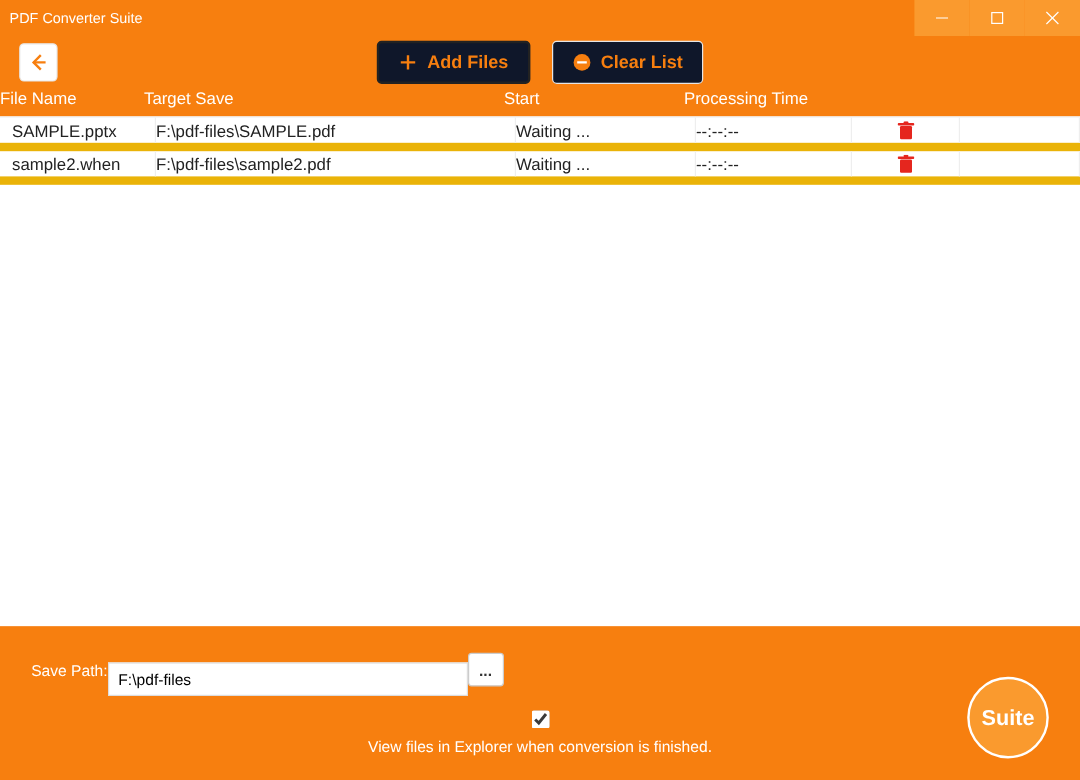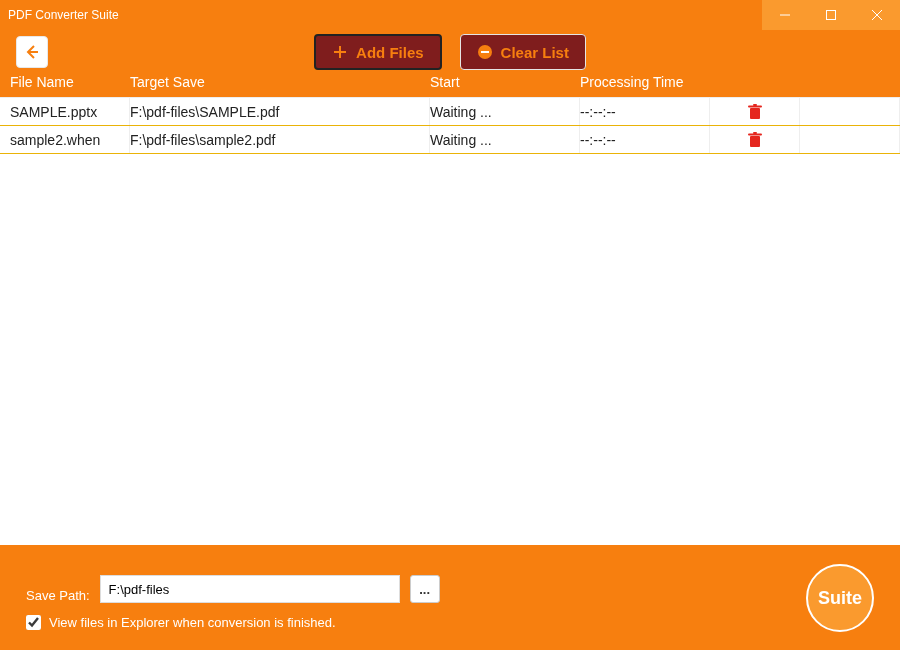--- a/index.html
+++ b/index.html
@@ -39,21 +39,21 @@
     background: #fff; border-radius: 4px;
     display: flex; align-items: center; justify-content: center;
     border: 1px solid #e8e8e8;
   }
   .center-btns {
     flex: 1;
     display: flex; justify-content: center; gap: 18px;
   }
   .tool-btn {
     height: 36px;
-    background: #7f1d1d;
+    background: #0f172a;
     border: 1px solid #e5e5e5;
     border-radius: 4px;
     display: flex; align-items: center;
     padding: 0 16px;
     color: #F77F0F;
     font-weight: 600;
     font-size: 15px;
     gap: 8px;
   }
   .tool-btn svg { width: 16px; height: 16px; }
@@ -63,21 +63,20 @@
   .table-area {
     flex: 1;
     display: flex; flex-direction: column;
     margin: 0 0 0 0;
   }
   .thead {
     height: 23px;
     display: flex;
     color: #fff;
     font-size: 14px;
-    padding-left: 10px;
   }
   .col-fn   { width: 120px; }
   .col-tp   { width: 300px; }
   .col-st   { width: 150px; }
   .col-pt   { width: 130px; }
   .col-del  { width: 90px; text-align:center; }
   .col-ext  { flex: 1; }
   .tbody {
     background: #fff;
     flex: 1;
@@ -85,49 +84,49 @@
     color: #222;
     border-top: 1px solid #eee;
   }
   .trow {
     display: flex;
     height: 28px;
     align-items: center;
     padding-left: 10px;
   }
   .trow > div { border-right: 1px solid #eee; height: 100%; display:flex; align-items:center; }
-  .trow { border-bottom: 1px solid #eab308; text-align: center; }
+  .trow { border-bottom: 7px solid #eab308; text-align: center; }
   .trow .col-del { justify-content: center; }
   .trash-svg { width: 14px; height: 16px; fill: #E5261E; }
   
   .footer {
     background: #F77F0F;
     padding: 14px 26px 20px 26px;
     color: #fff;
     display: flex; flex-direction: column; gap: 12px;
     position: relative;
     font-size: 13px;
   }
   .savepath-row {
-    display: flex; align-items: flex-end; gap: 10px;
+    display: flex; align-items: center; gap: 0;
   }
   .savepath-row input {
     height: 28px; width: 300px;
     border: 1px solid #ddd; padding: 0 8px;
     font-size: 13px;
     margin-top: 16px;
   }
   .browse-btn {
     width: 30px; height: 28px;
     background: #fff; border: 1px solid #ccc; border-radius: 3px;
     display:flex; align-items:center; justify-content:center;
     font-weight: bold; color:#333;
   }
   .view-row {
-    display: flex; align-items: center; gap: 8px;
+    display: flex; align-items: center; gap: 8px; flex-direction: column;
   }
   .view-row input[type=checkbox] {
     width: 15px; height: 15px; accent-color: #fff;
   }
   .start-btn {
     position: absolute;
     right: 26px; bottom: 18px;
     width: 68px; height: 68px;
     border-radius: 50%;
     background: #FA9A2E;

